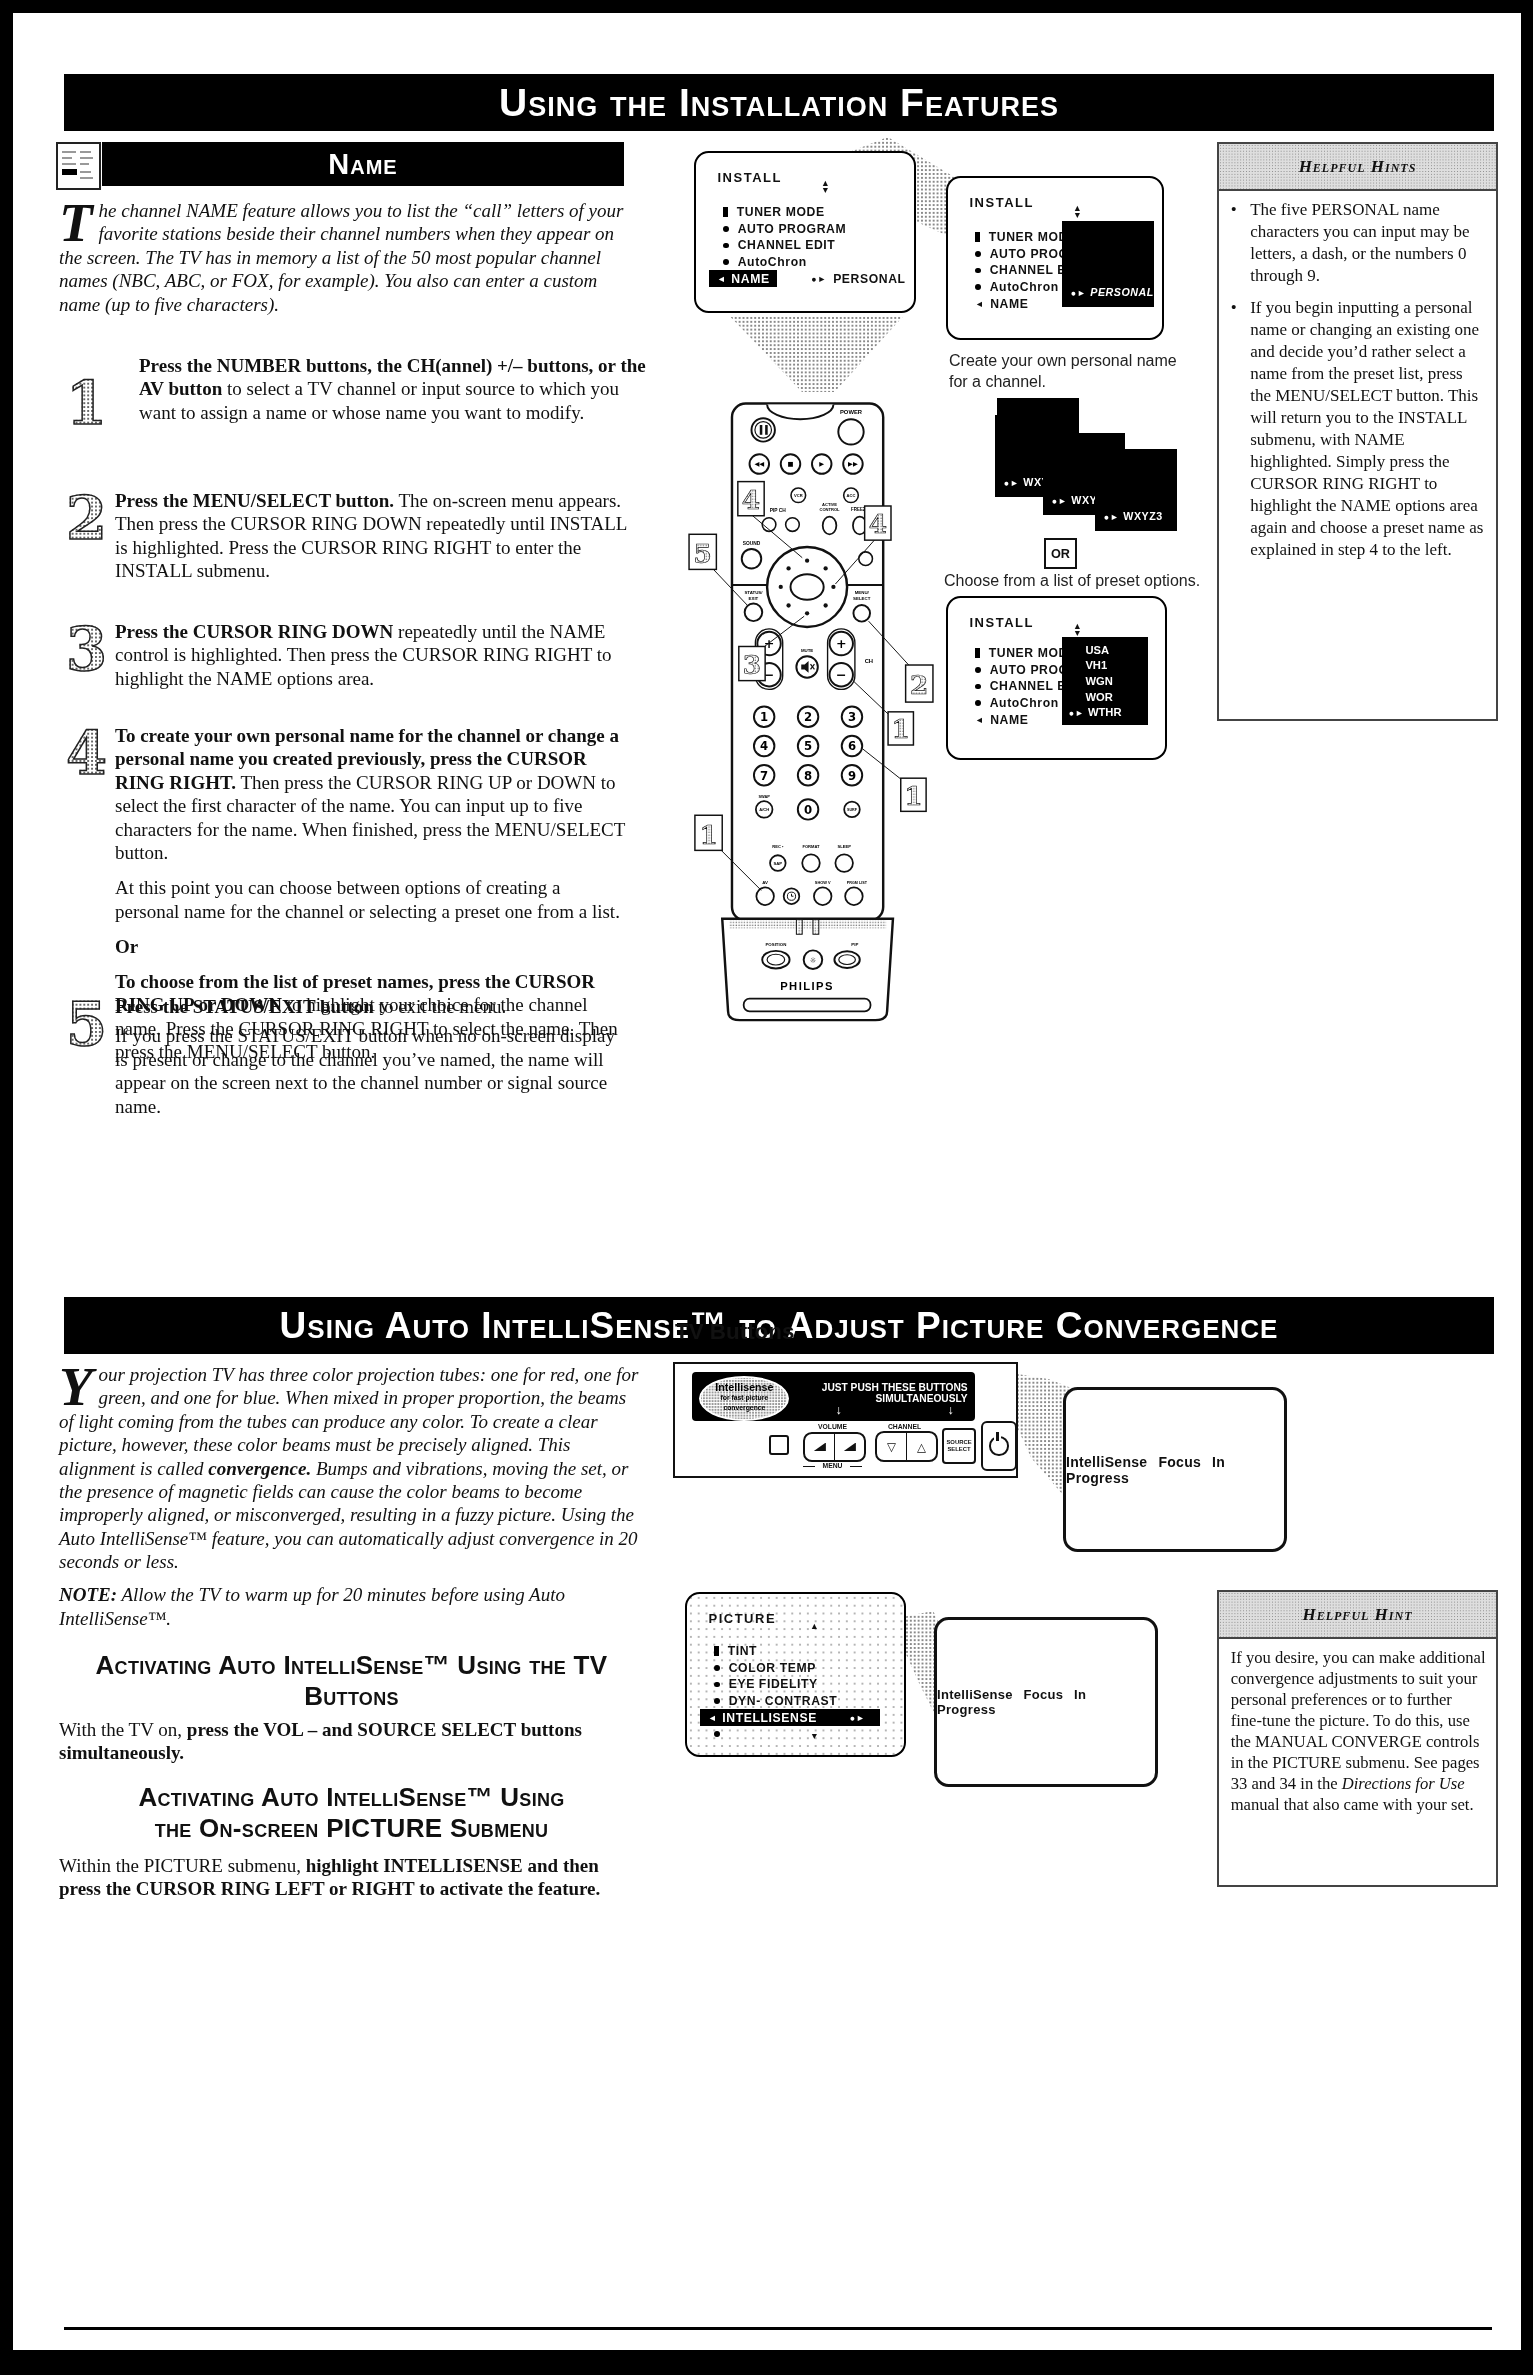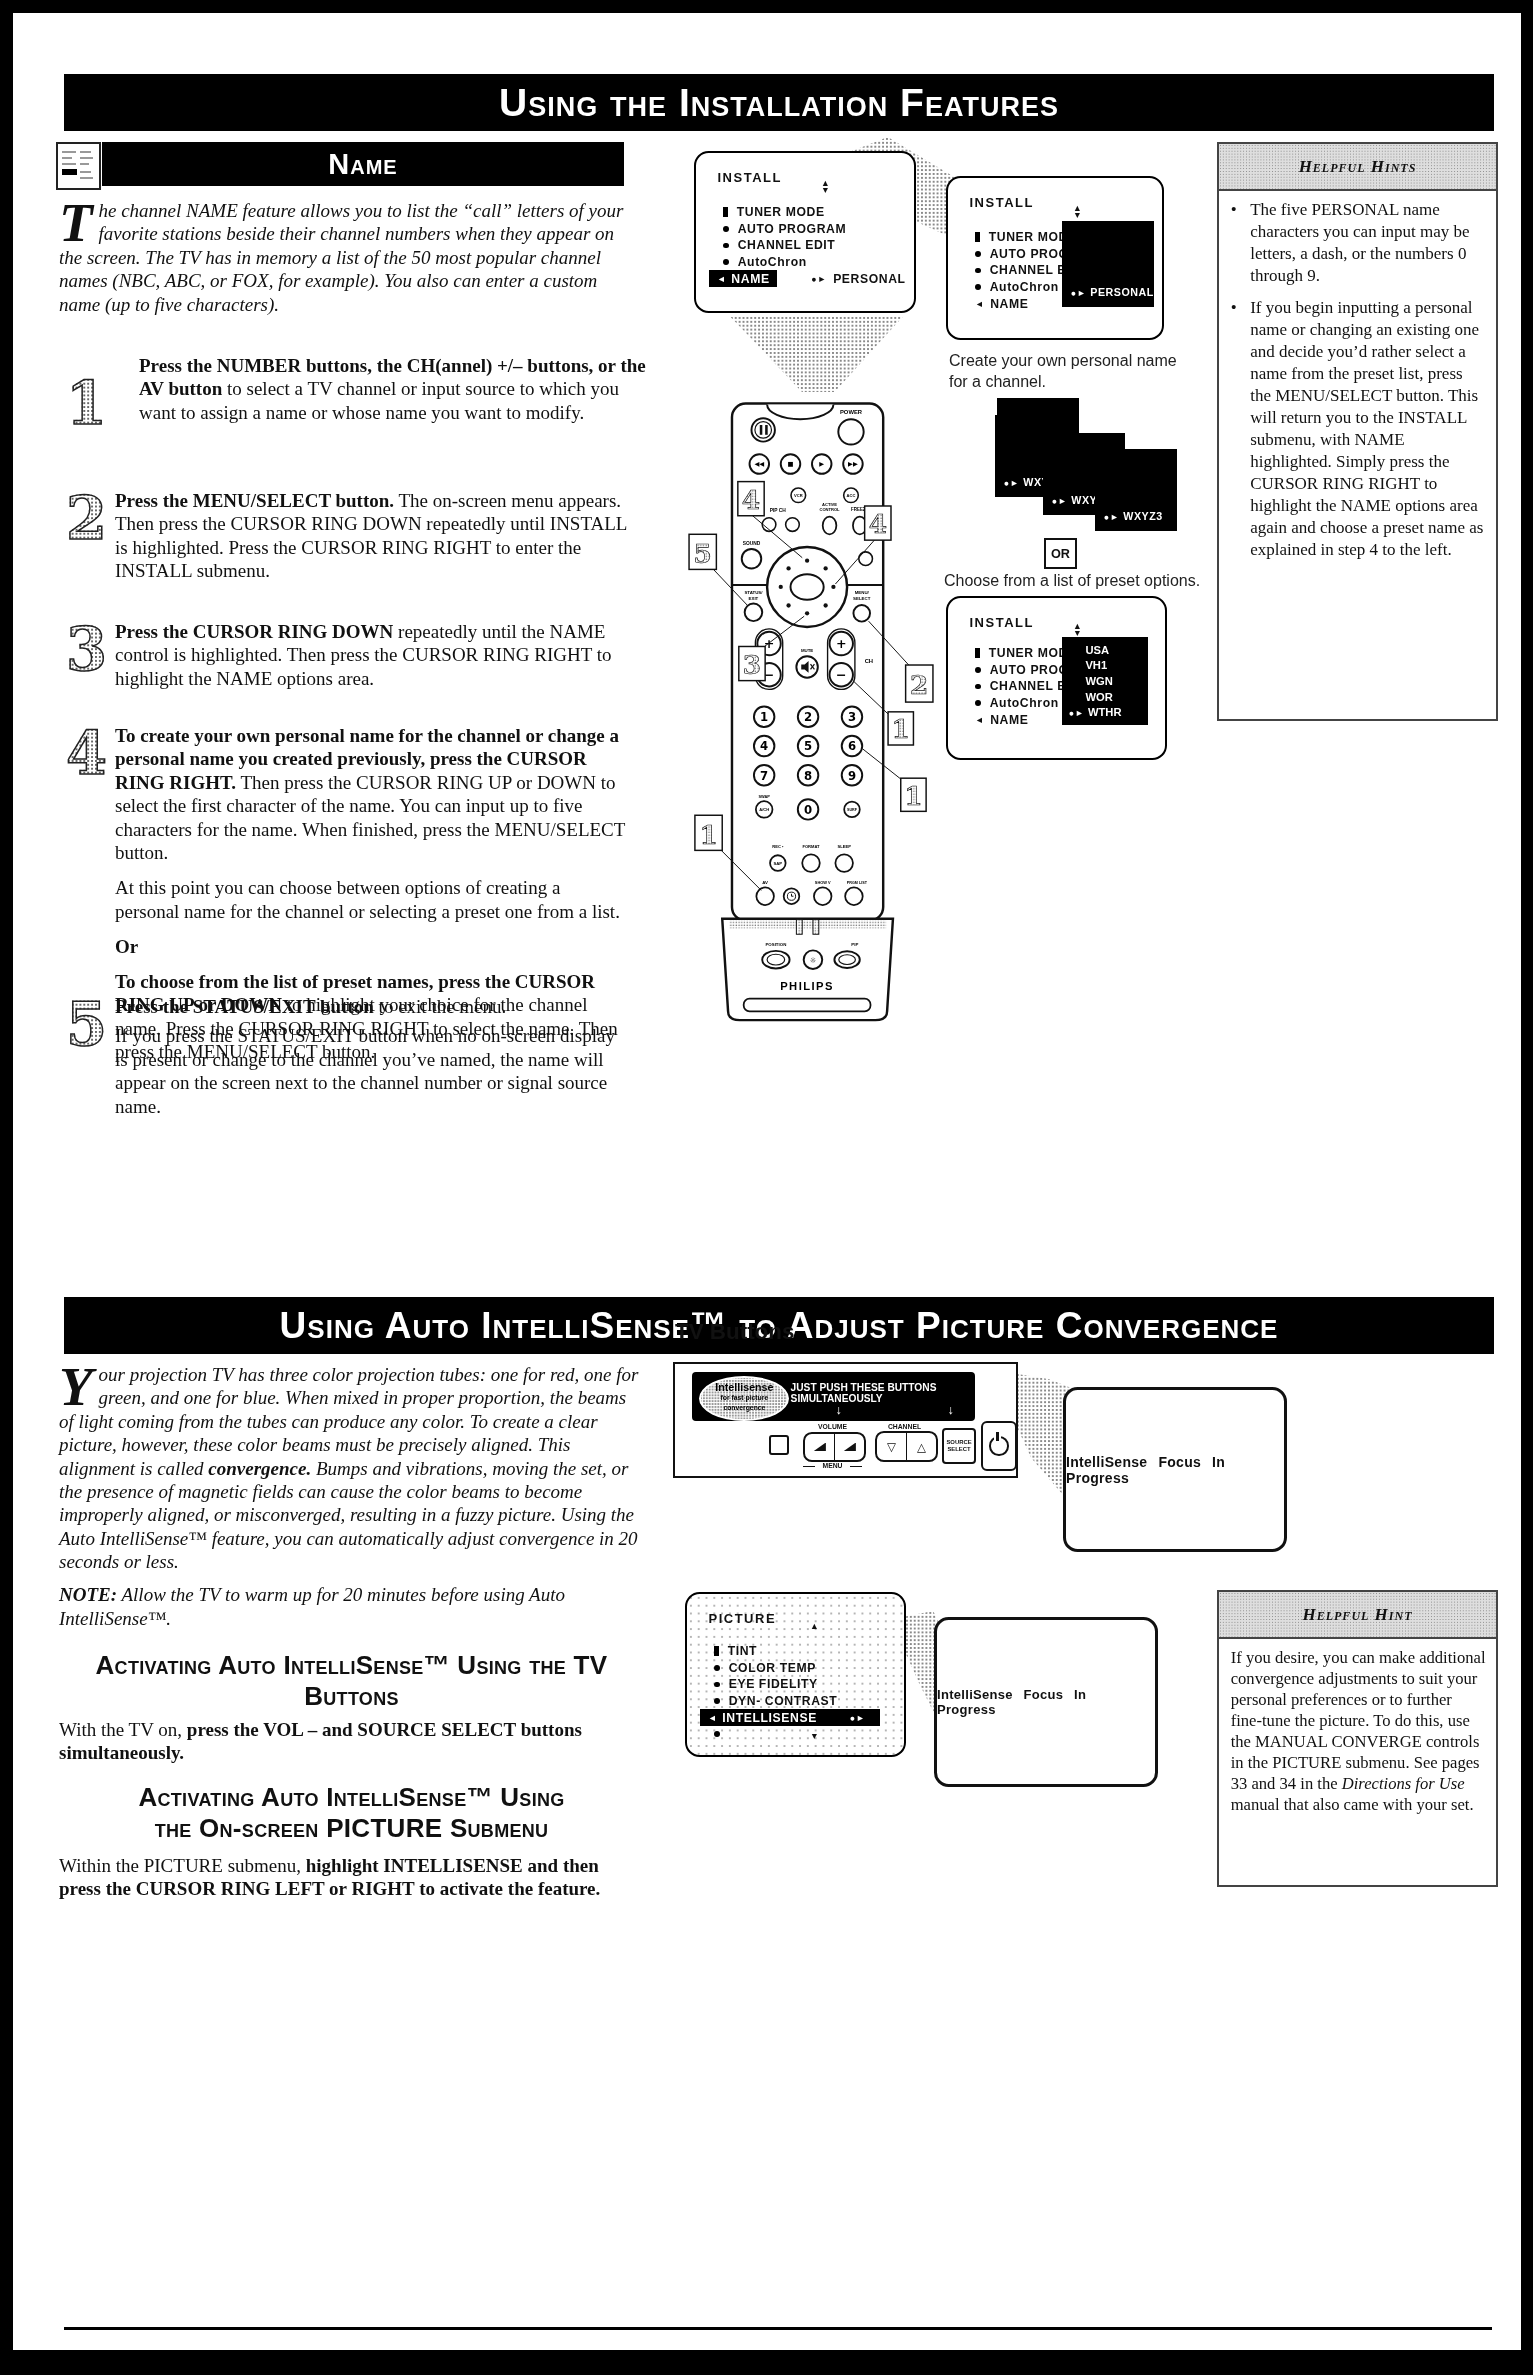--- a/index.html
+++ b/index.html
@@ -72,21 +72,21 @@
   
   .tvlabel{position:absolute;left:675px;top:1319px;font-family:"Liberation Sans",sans-serif;font-size:22.4px;font-weight:600;}
   .tvpanel{position:absolute;left:673px;top:1362px;width:341px;height:112px;border:2px solid #111;background:#fff;}
   .banner{position:absolute;left:16.6px;top:7.8px;width:283px;height:49px;background:#000;border-radius:3.9px;color:#fff;}
   .logo-oval{position:absolute;left:7.8px;top:3.9px;width:86px;height:41px;border-radius:50%;
              border:2px solid #fff;background-color:#9a9a9a;background-image:radial-gradient(#fff 1px, transparent 1.1px);
              background-size:2.9px 2.9px;display:flex;flex-direction:column;align-items:center;justify-content:center;
              color:#000;font-family:"Liberation Sans",sans-serif;font-weight:bold;line-height:9.8px;}
   .logo-oval .l1{font-size:10.7px;}
   .logo-oval .l2{font-size:6.8px;}
-  .banner .btext{position:absolute;left:99px;top:9.8px;width:177px;text-align:left;
+  .banner .btext{position:absolute;left:99px;top:9.8px;width:177px;text-align:right;
                  font-family:"Liberation Sans",sans-serif;font-weight:bold;font-size:10.2px;}
   .banner .ar{position:absolute;font-size:12.7px;font-weight:bold;}
   .pbtn{position:absolute;border:2px solid #111;background:#fff;border-radius:5.9px;}
   .tinylab{position:absolute;font-family:"Liberation Sans",sans-serif;font-weight:bold;font-size:6.8px;text-align:center;}
   .tri{font-family:"DejaVu Sans",sans-serif;font-size:11.7px;}
   .ramp{width:12.7px;height:8.8px;background:#111;clip-path:polygon(0 100%,100% 0,100% 100%);}
   .pwr-ic{position:relative;width:15.6px;height:15.6px;border:2.4px solid #111;border-radius:50%;}
   .pwr-ic::after{content:"";position:absolute;left:4.9px;top:-5.9px;width:2.9px;height:8.8px;background:#111;outline:2px solid #fff;}
   .minihr{position:absolute;background:#111;}
 </style>
@@ -215,21 +215,21 @@
         </div>
       <div class="osdrow">
           <span class="blt"></span>
           <span>AutoChron</span>
         </div>
       <div class="osdrow">
           <span class="larr">◄</span>
           <span>NAME</span>
         </div>
     </div>
-    <div class="blackbox" style="left:114px;top:43px;width:92px;height:86px;">
+    <div class="blackbox" style="left:114px;top:43px;width:92px;height:86px;font-style:italic;">
       <div class="lbl"><span class="selmark">●►</span> <span>PERSONAL</span></div>
     </div>
   </div>
 
   <div class="capt" style="left:949px;top:351px;">
     <div>Create your own personal name</div>
     <div>for a channel.</div>
   </div>
 
   <div class="blackbox" style="left:997px;top:398px;width:82px;height:82px;">

